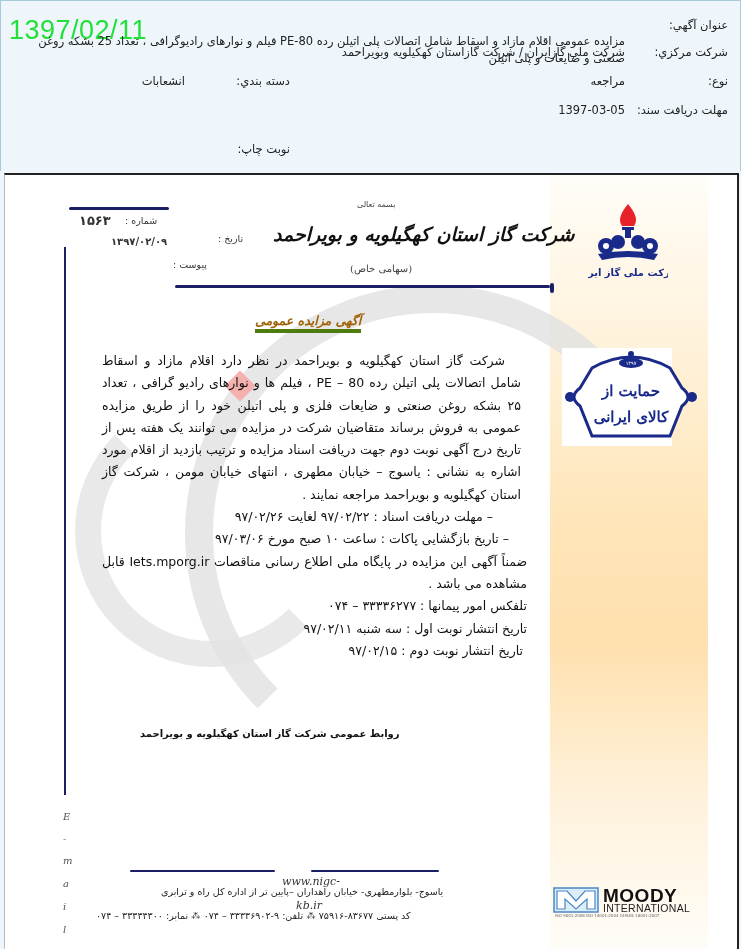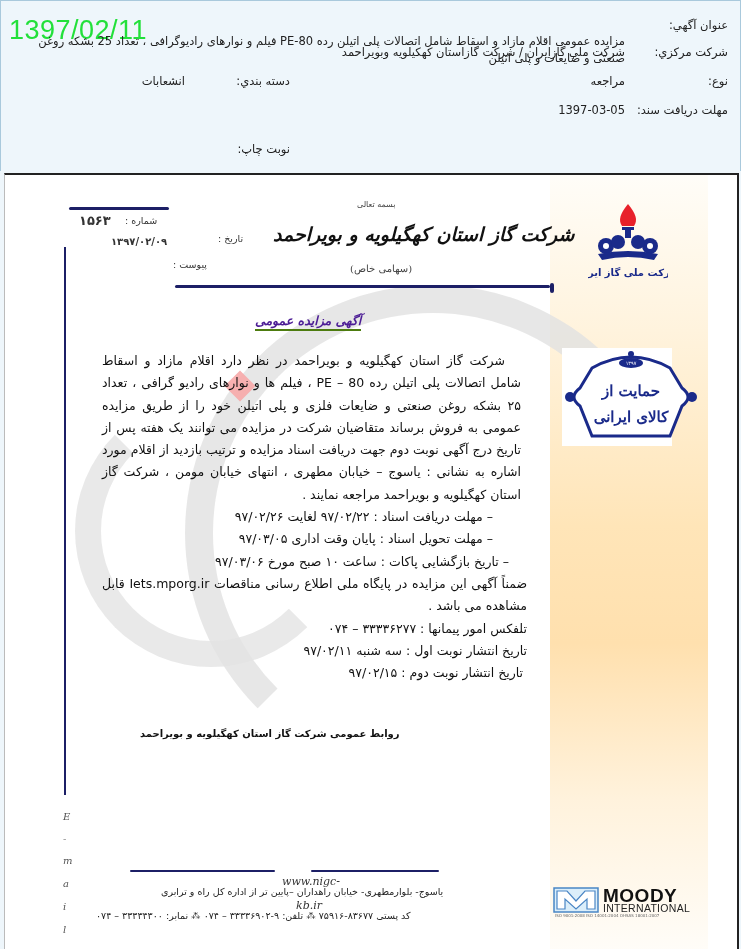--- a/index.html
+++ b/index.html
@@ -11,21 +11,21 @@
   .watermark-date { position:absolute; left:8px; top:14px; font-family:"Liberation Sans", sans-serif; font-size:27px; color:#22e03a; letter-spacing:0.5px; }
   .doc-frame { position:absolute; left:4px; top:173px; width:732px; height:780px; background:#fff; border-top:2px solid #222; border-right:2px solid #222; border-left:1px solid #bbb; }
   .side-band { position:absolute; left:545px; top:0; width:158px; height:780px; background:linear-gradient(#fffdf8 0%, #fff3dd 20%, #ffe5b8 45%, #ffe0ae 60%, #fff2dc 80%, #fffdf9 100%); }
   .swoosh { position:absolute; border-radius:50%; border:solid #d9d9d9; pointer-events:none; }
   .blue-line { position:absolute; height:3px; background:#1c1f66; border-radius:2px; }
   .vline { position:absolute; width:2px; background:#1c1f66; }
   .small-fa { position:absolute; direction:rtl; font-size:9.5px; color:#333; white-space:nowrap; }
   .bismillah { position:absolute; left:352px; top:25px; font-family:"DejaVu Serif", serif; font-size:8px; color:#444; }
   .company-title { position:absolute; left:268px; top:48px; font-family:"DejaVu Serif", serif; font-style:italic; font-size:19px; color:#111; font-weight:bold; direction:rtl; white-space:nowrap; }
   .company-sub { position:absolute; left:345px; top:88px; font-size:10px; color:#444; font-family:"DejaVu Serif", serif; }
-  .ad-title { position:absolute; left:250px; top:138px; font-size:12.5px; font-weight:bold; font-style:italic; border-bottom:2px solid #4d7c0f; padding-bottom:1px; color:#4c1d95; direction:rtl; }
+  .ad-title { position:absolute; left:250px; top:138px; font-size:12.5px; font-weight:bold; font-style:italic; border-bottom:4px solid #4d7c0f; padding-bottom:1px; color:#a16207; direction:rtl; }
   .body-text { position:absolute; left:97px; top:175px; width:425px; direction:rtl; text-align:justify; font-size:12.5px; line-height:22.3px; color:#111; }
   .body-text p { margin:0; }
   .bullet { padding-right:34px; }
   .line-indent { padding-right:6px; }
   .signature { position:absolute; left:135px; top:553px; font-size:10px; font-weight:bold; direction:rtl; color:#111; }
   .email-v { position:absolute; left:58px; font-family:"DejaVu Serif", serif; font-style:italic; font-size:10px; color:#555; }
   .footer-url { position:absolute; font-family:"DejaVu Serif", serif; font-style:italic; font-size:11px; color:#333; }
   .footer-addr { position:absolute; left:156px; top:711px; direction:rtl; font-size:9.5px; color:#222; white-space:nowrap; }
   .footer-contact { position:absolute; left:91px; top:735px; direction:rtl; font-size:9.5px; color:#222; white-space:nowrap;text-align:center; }
   .nigc-logo { position:absolute; left:583px; top:27px; width:80px; height:80px; }
@@ -114,21 +114,20 @@
       <text x="69" y="48" text-anchor="middle" font-size="15" font-weight="bold" fill="#1a2a8a" font-family="DejaVu Serif, serif">حمایت از</text>
       <text x="69" y="74" text-anchor="middle" font-size="15" font-weight="bold" fill="#1a2a8a" font-family="DejaVu Serif, serif">کالای ایرانی</text>
     </svg>
   </div>
 
   <div class="ad-title">آگهی مزایده عمومی</div>
 
   <div class="body-text">
     <p class="line-indent" style="text-indent:16px;">شرکت گاز استان کهگیلویه و بویراحمد  در نظر دارد اقلام مازاد و اسقاط شامل اتصالات پلی اتیلن رده 80 – PE ، فیلم ها  و نوارهای رادیو گرافی ، تعداد ۲۵ بشکه روغن صنعتی و ضایعات فلزی و پلی اتیلن خود را از طریق مزایده عمومی به فروش برساند متقاضیان شرکت در مزایده می توانند یک هفته پس از تاریخ درج آگهی نوبت دوم جهت دریافت اسناد مزایده و ترتیب بازدید از اقلام مورد اشاره به نشانی : یاسوج – خیابان مطهری ، انتهای خیابان مومن ، شرکت گاز استان کهگیلویه و بویراحمد مراجعه نمایند .</p>
     <p class="bullet">–  مهلت دریافت اسناد : ۹۷/۰۲/۲۲ لغایت ۹۷/۰۲/۲۶</p>
-    <p class="bullet">–  مهلت تحویل اسناد : پایان وقت اداری ۹۷/۰۳/۰۵</p>
     <p class="bullet" style="padding-right:18px;">–  تاریخ بازگشایی پاکات : ساعت ۱۰ صبح مورخ ۹۷/۰۳/۰۶</p>
     <p>ضمناً آگهی این مزایده در پایگاه ملی اطلاع رسانی مناقصات Iets.mporg.ir قابل مشاهده می باشد .</p>
     <p>تلفکس امور پیمانها : ۳۳۳۳۶۲۷۷ – ۰۷۴</p>
     <p>تاریخ انتشار نوبت اول : سه شنبه ۹۷/۰۲/۱۱</p>
     <p style="padding-right:4px;">تاریخ انتشار نوبت دوم : ۹۷/۰۲/۱۵</p>
   </div>
 
   <div class="signature">روابط عمومی شرکت گاز استان کهگیلویه و بویراحمد</div>
 
   <div class="email-v" style="top:636px;">E</div>

